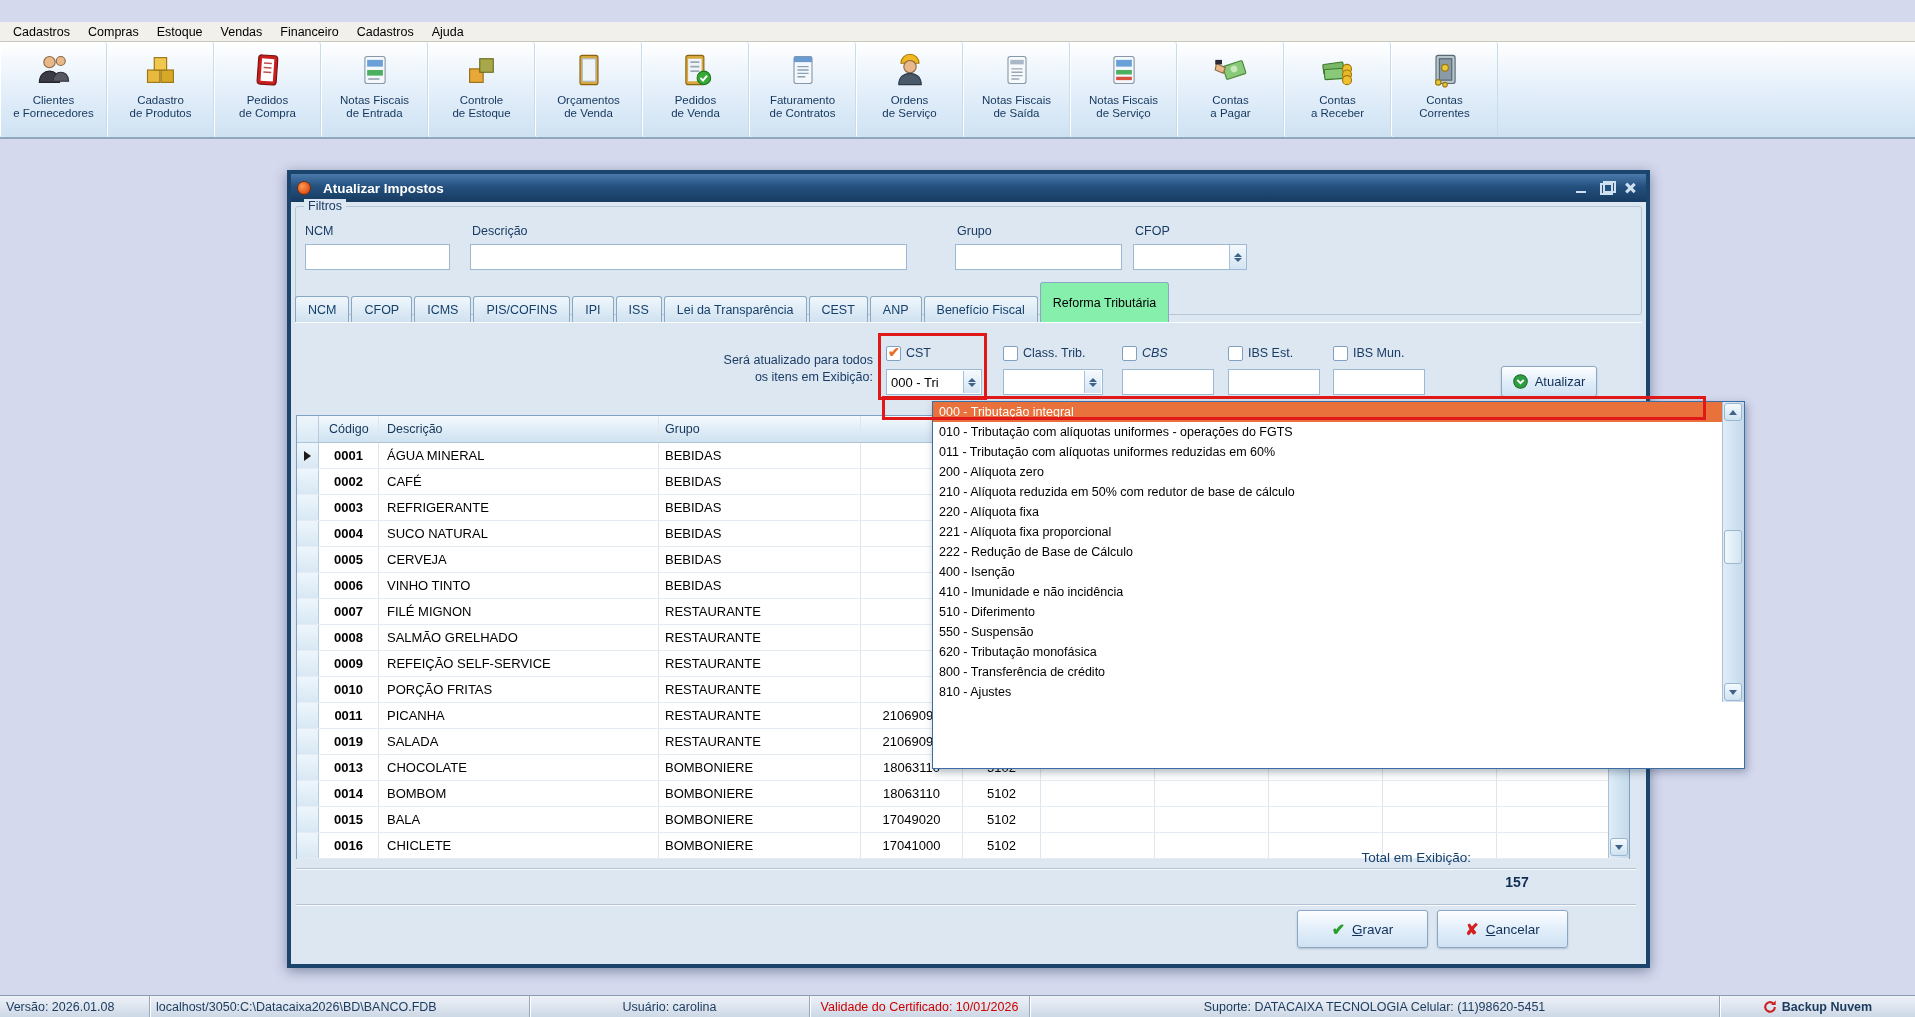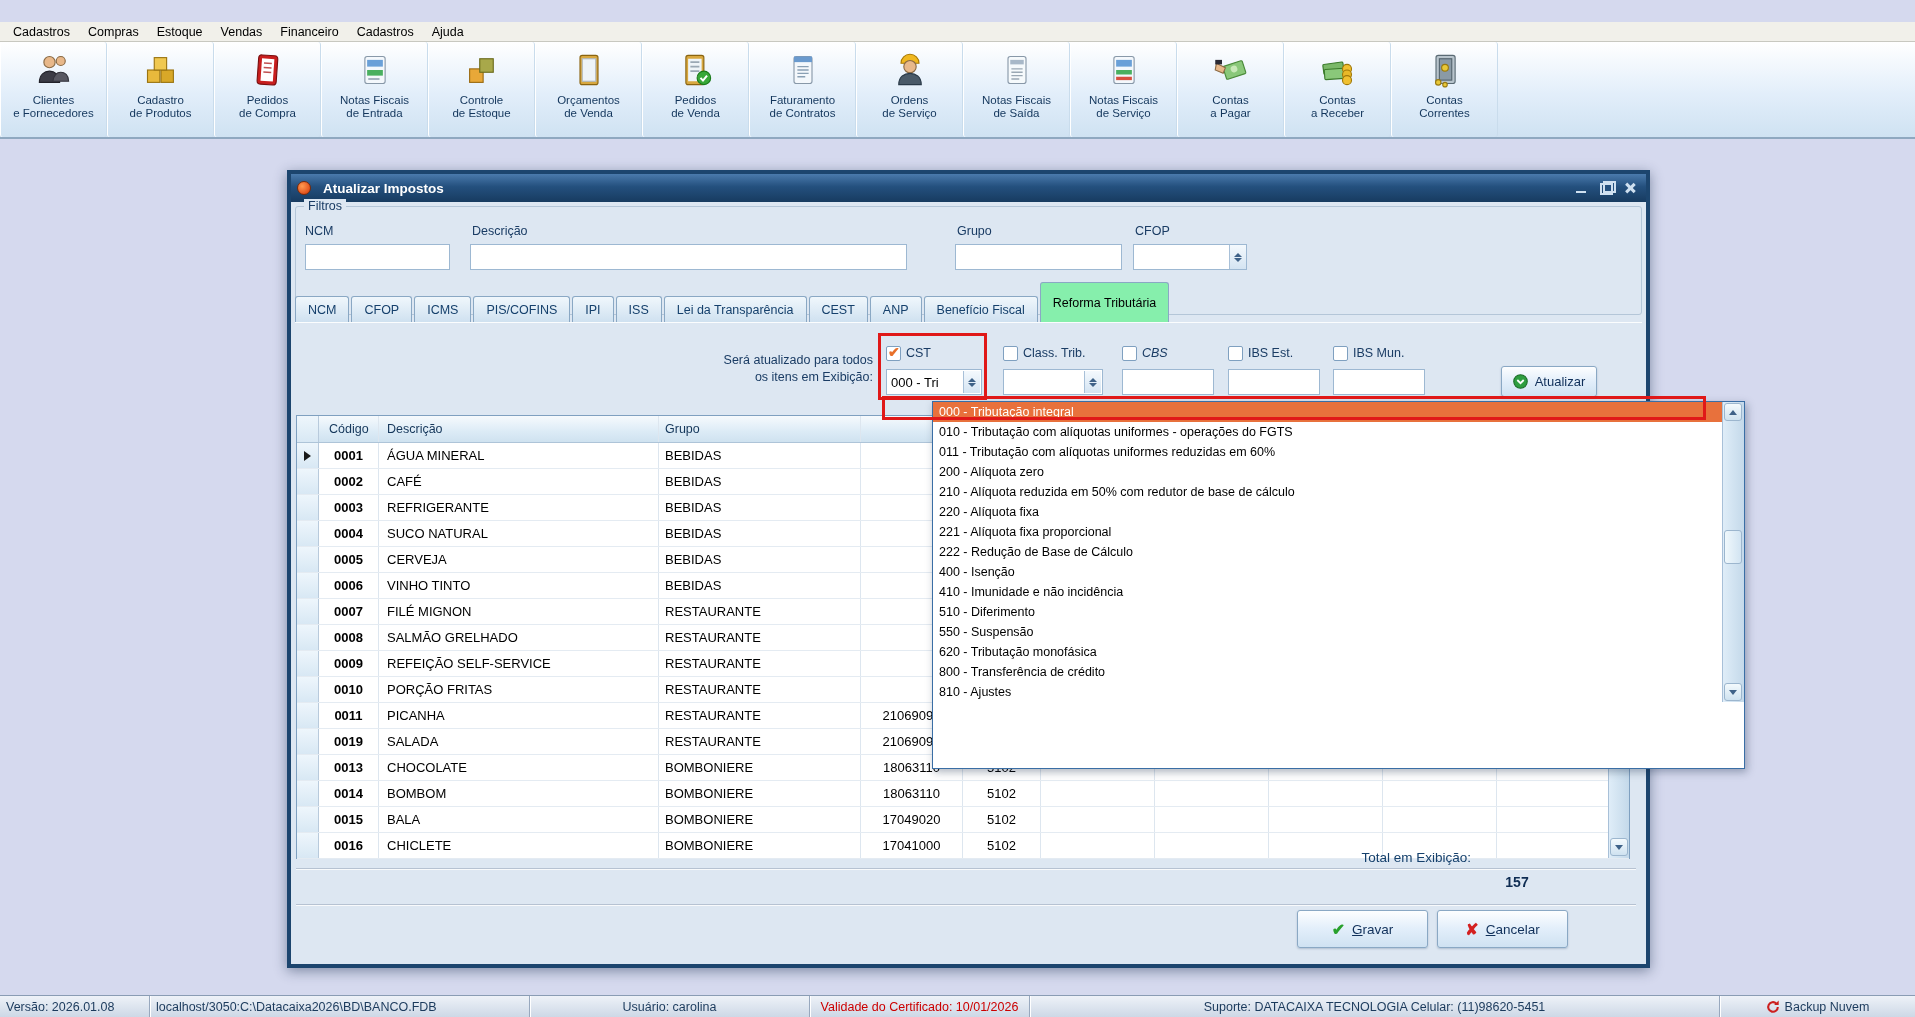--- a/index.html
+++ b/index.html
@@ -730,16 +730,16 @@
     <div class="sb-panel" style="width:150px">Versão: 2026.01.08</div>
     <div class="sb-panel" style="width:380px">localhost/3050:C:\Datacaixa2026\BD\BANCO.FDB</div>
     <div class="sb-panel sb-center" style="width:280px">Usuário: carolina</div>
     <div class="sb-panel sb-center sb-cert" style="width:220px">Validade do Certificado: 10/01/2026</div>
     <div class="sb-panel sb-center" style="width:690px">Suporte: DATACAIXA TECNOLOGIA Celular: (11)98620-5451</div>
     <div class="sb-panel sb-backup" style="flex:1">
       <svg width="14" height="14" viewBox="0 0 16 16">
         <path d="M13.5 8a5.5 5.5 0 1 1-1.8-4.1" stroke="#cc2020" stroke-width="2.4" fill="none"></path>
         <path d="M14.5 0.5v5.2h-5.2z" fill="#cc2020"></path>
       </svg>
-      <span style="font-weight:normal">Backup Nuvem</span>
+      <span style="font-weight:bold">Backup Nuvem</span>
     </div>
   </div>
 </div>
 
 </body></html>

